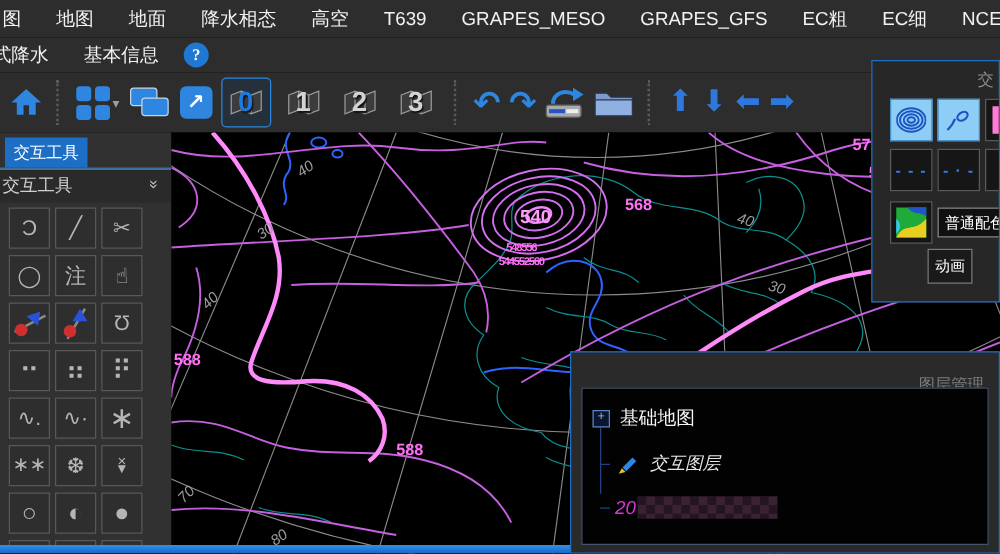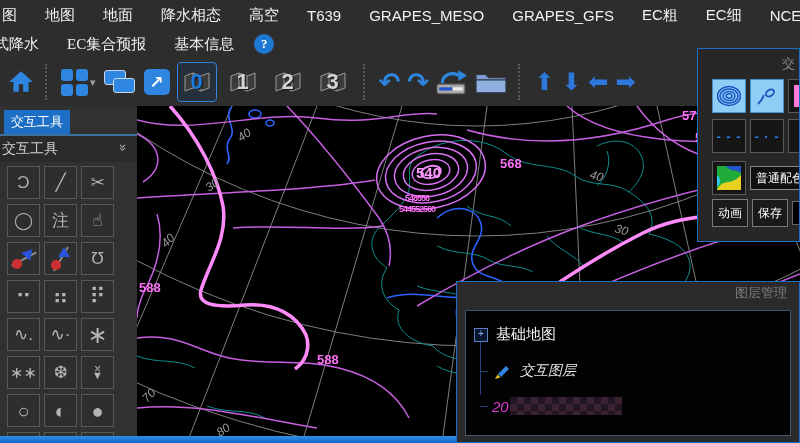--- a/index.html
+++ b/index.html
@@ -68,25 +68,25 @@
   .rp-row{position:absolute;left:14px;display:flex;gap:4px;}
   .rp-btn{width:34px;height:34px;background:#161616;border:1px solid #5a5a5a;box-sizing:border-box;
           display:flex;align-items:center;justify-content:center;cursor:pointer;}
   .rp-btn.sel{background:#8ecdf6;border-color:#4a90c8;}
   .dash-glyph{color:#2f7fe8;font-weight:bold;font-size:13px;letter-spacing:1px;white-space:nowrap;}
   .swatch-pink{width:22px;height:22px;background:#ff7ad9;}
   .swatch-black{width:22px;height:22px;background:#000;border:1px solid #666;}
   .combo{height:22px;background:#101010;border:1px solid #8a8a8a;color:#fff;font-size:12px;
          display:flex;align-items:center;padding:0 5px;width:58px;}
   .rp-textbtn{height:26px;background:#1a1a1a;border:1px solid #7a7a7a;color:#fff;font-size:12px;
-              display:flex;align-items:center;justify-content:center;width:34px;cursor:pointer;}
+              display:flex;align-items:center;justify-content:center;width:34px;cursor:pointer;margin-left:30px;}
   
   #layer-panel{position:absolute;left:456px;top:281px;width:344px;height:162px;background:#2a2a2a;
                border:1px solid #1c6fc5;box-sizing:border-box;z-index:6;}
-  #layer-panel .panel-title{position:absolute;right:12px;top:2px;color:#7d7d7d;font-size:13px;}
+  #layer-panel .panel-title{position:absolute;right:12px;top:17px;color:#7d7d7d;font-size:13px;}
   #layer-content{position:absolute;left:8px;top:28px;right:8px;bottom:6px;background:#020202;border:1px solid #44546a;}
   .tree-vline{position:absolute;left:14px;top:22px;width:1px;height:62px;background:#24407e;}
   .tree-hstub{position:absolute;width:8px;height:1px;background:#24407e;}
   .tree-row{position:absolute;display:flex;align-items:center;gap:8px;}
   .expand-box{width:12px;height:12px;border:1px solid #5f7fc0;color:#9ab4ee;font-size:10px;line-height:10px;
               text-align:center;background:#0a1630;cursor:pointer;}
   .lbl-base{color:#f5f5f5;font-weight:normal;font-size:15px;}
   .lbl-interactive{color:#e6e6e6;font-style:italic;font-size:14px;}
   .lbl-height{color:#d636d6;font-size:15px;display:flex;align-items:center;font-style:italic;}
   .redacted{display:inline-block;width:112px;height:18px;margin:0 1px;vertical-align:middle;
@@ -108,21 +108,20 @@
     <div class="menu-item">GRAPES_MESO</div>
     <div class="menu-item">GRAPES_GFS</div>
     <div class="menu-item">EC粗</div>
     <div class="menu-item">EC细</div>
     <div class="menu-item">NCEP</div>
 
   </nav>
 
   <nav class="menubar" id="menu-row2">
     <div class="menu-item">式降水</div>
-    <div class="menu-item">EC集合预报</div>
     <div class="menu-item">基本信息</div>
     <div class="help-icon">?</div>
   </nav>
 
   <div id="toolbar">
     <div class="tb-btn">
       <svg width="26" height="24" viewBox="0 0 24 22">
         <path d="M12,1 L23,11 H19 V20 H14 V13 H10 V20 H5 V11 H1 Z" fill="#2e86e0"></path>
       </svg>
     </div>

